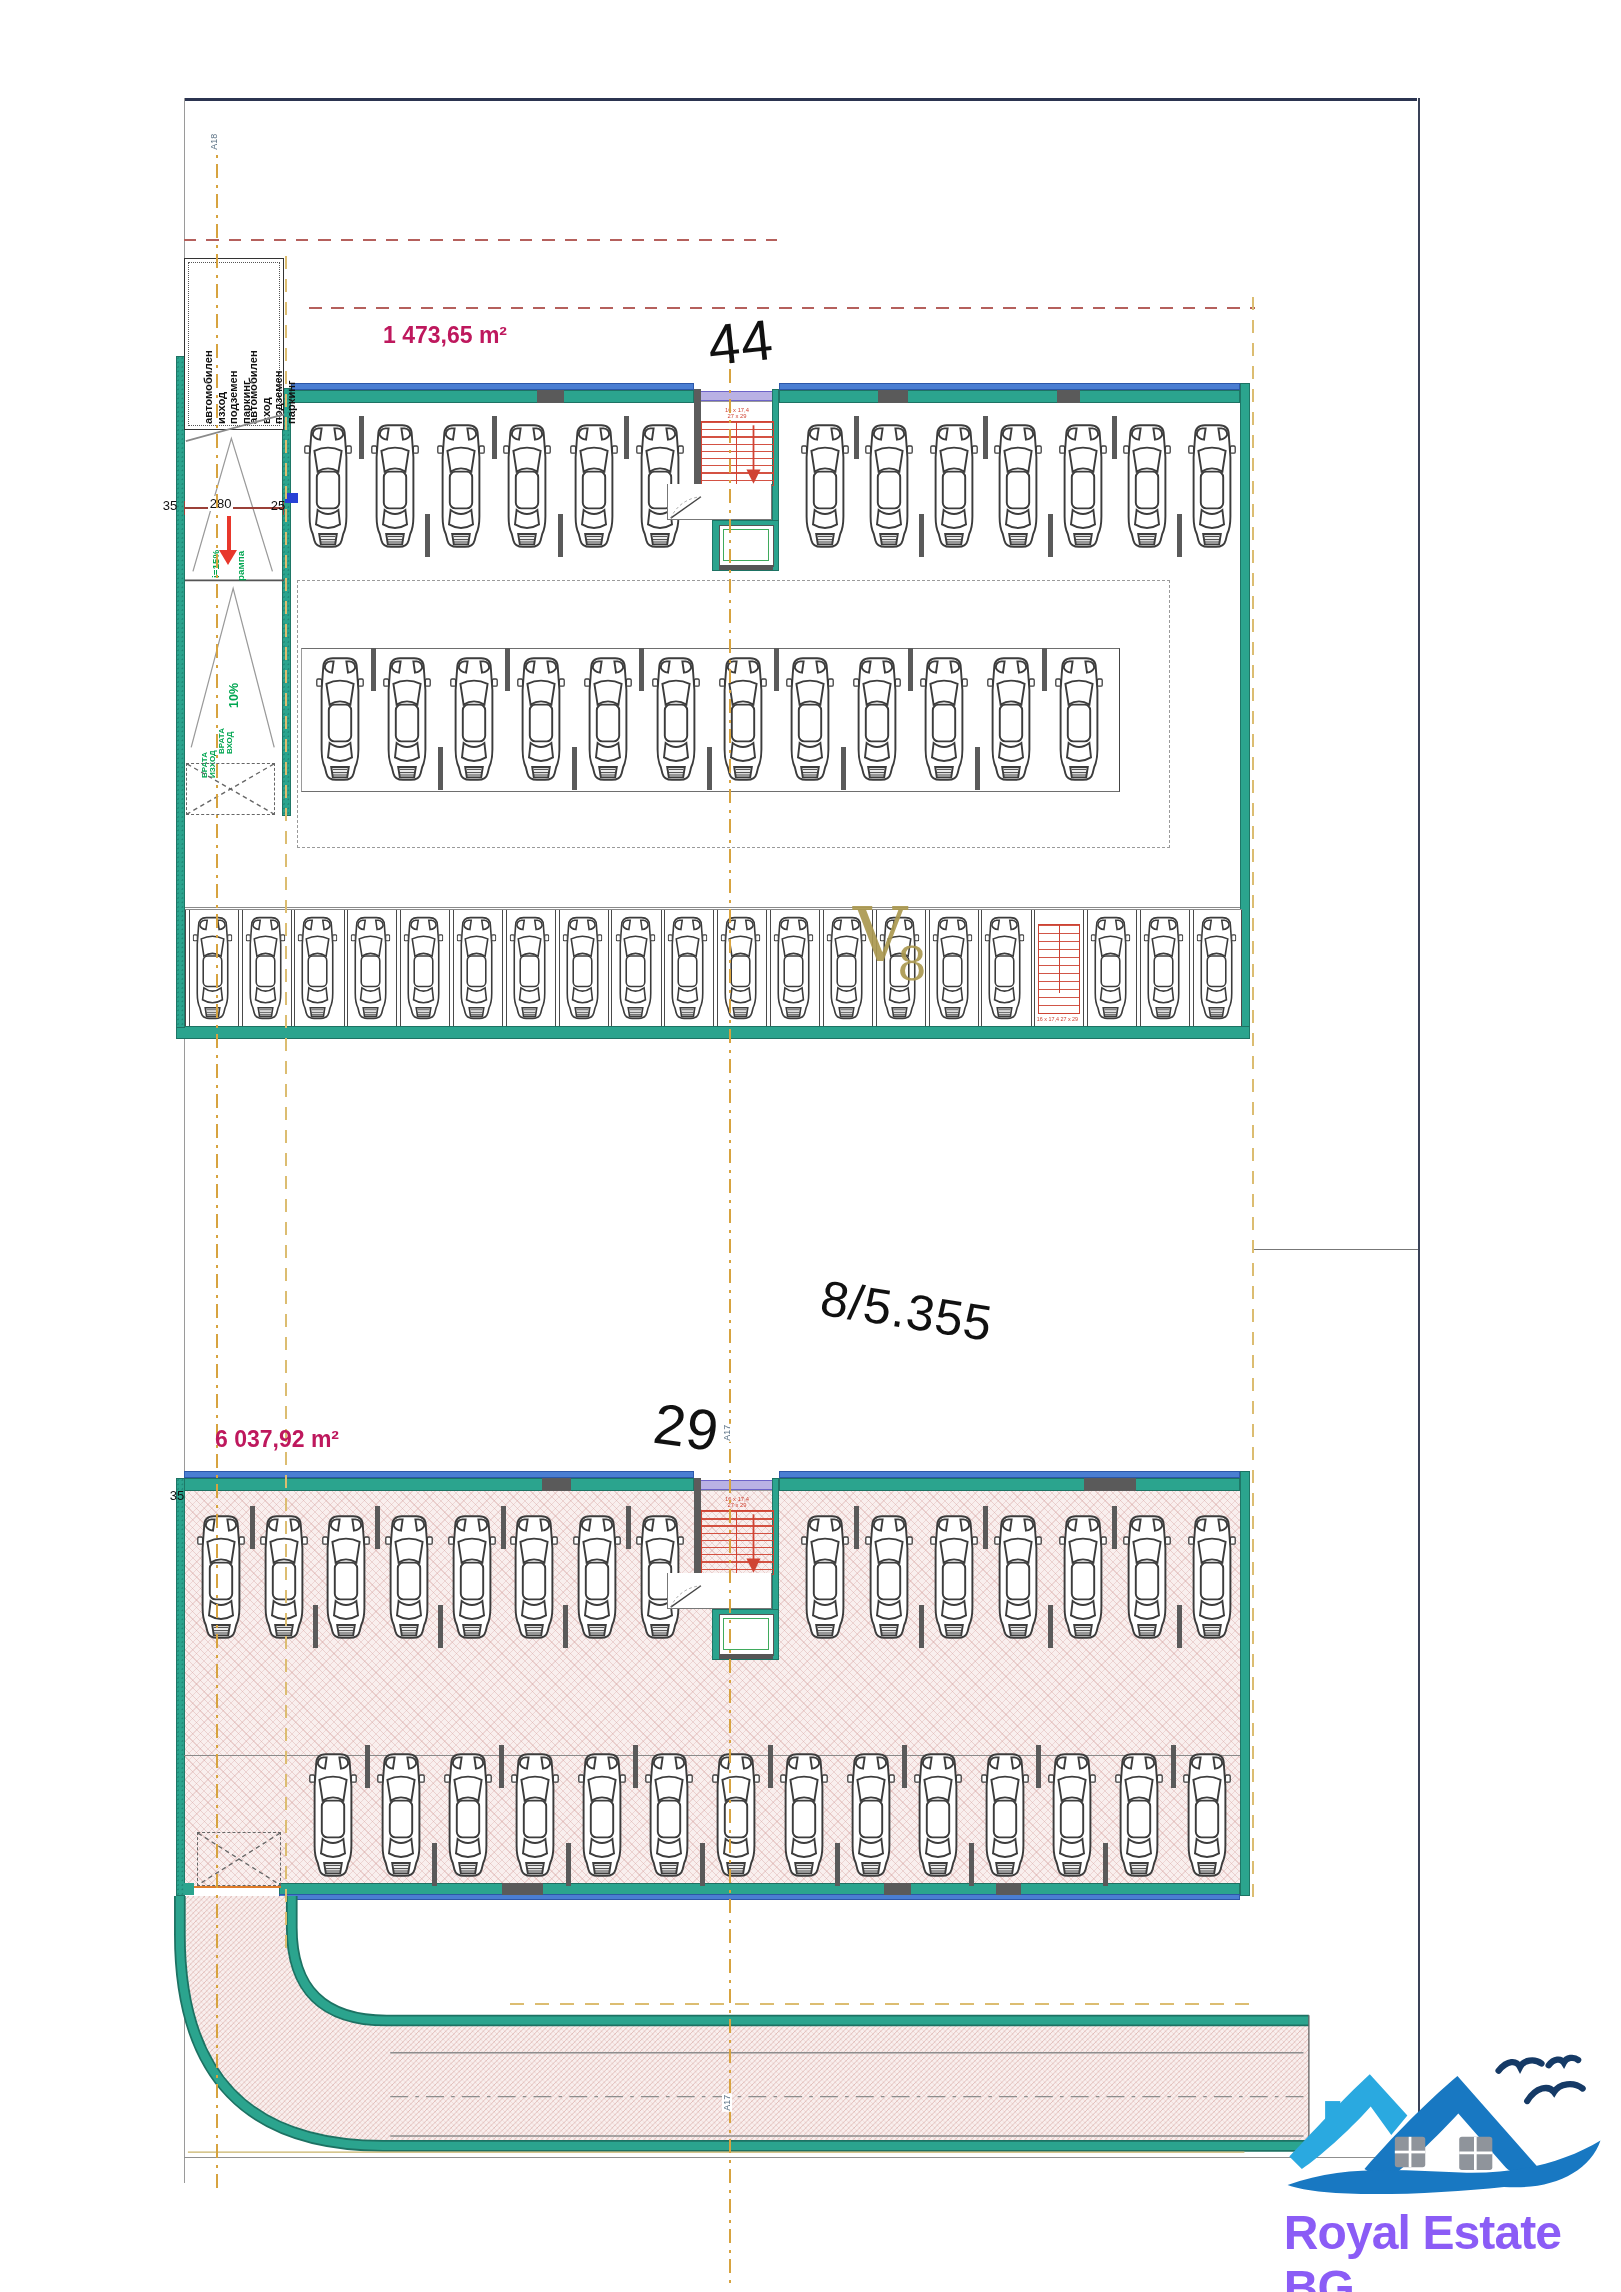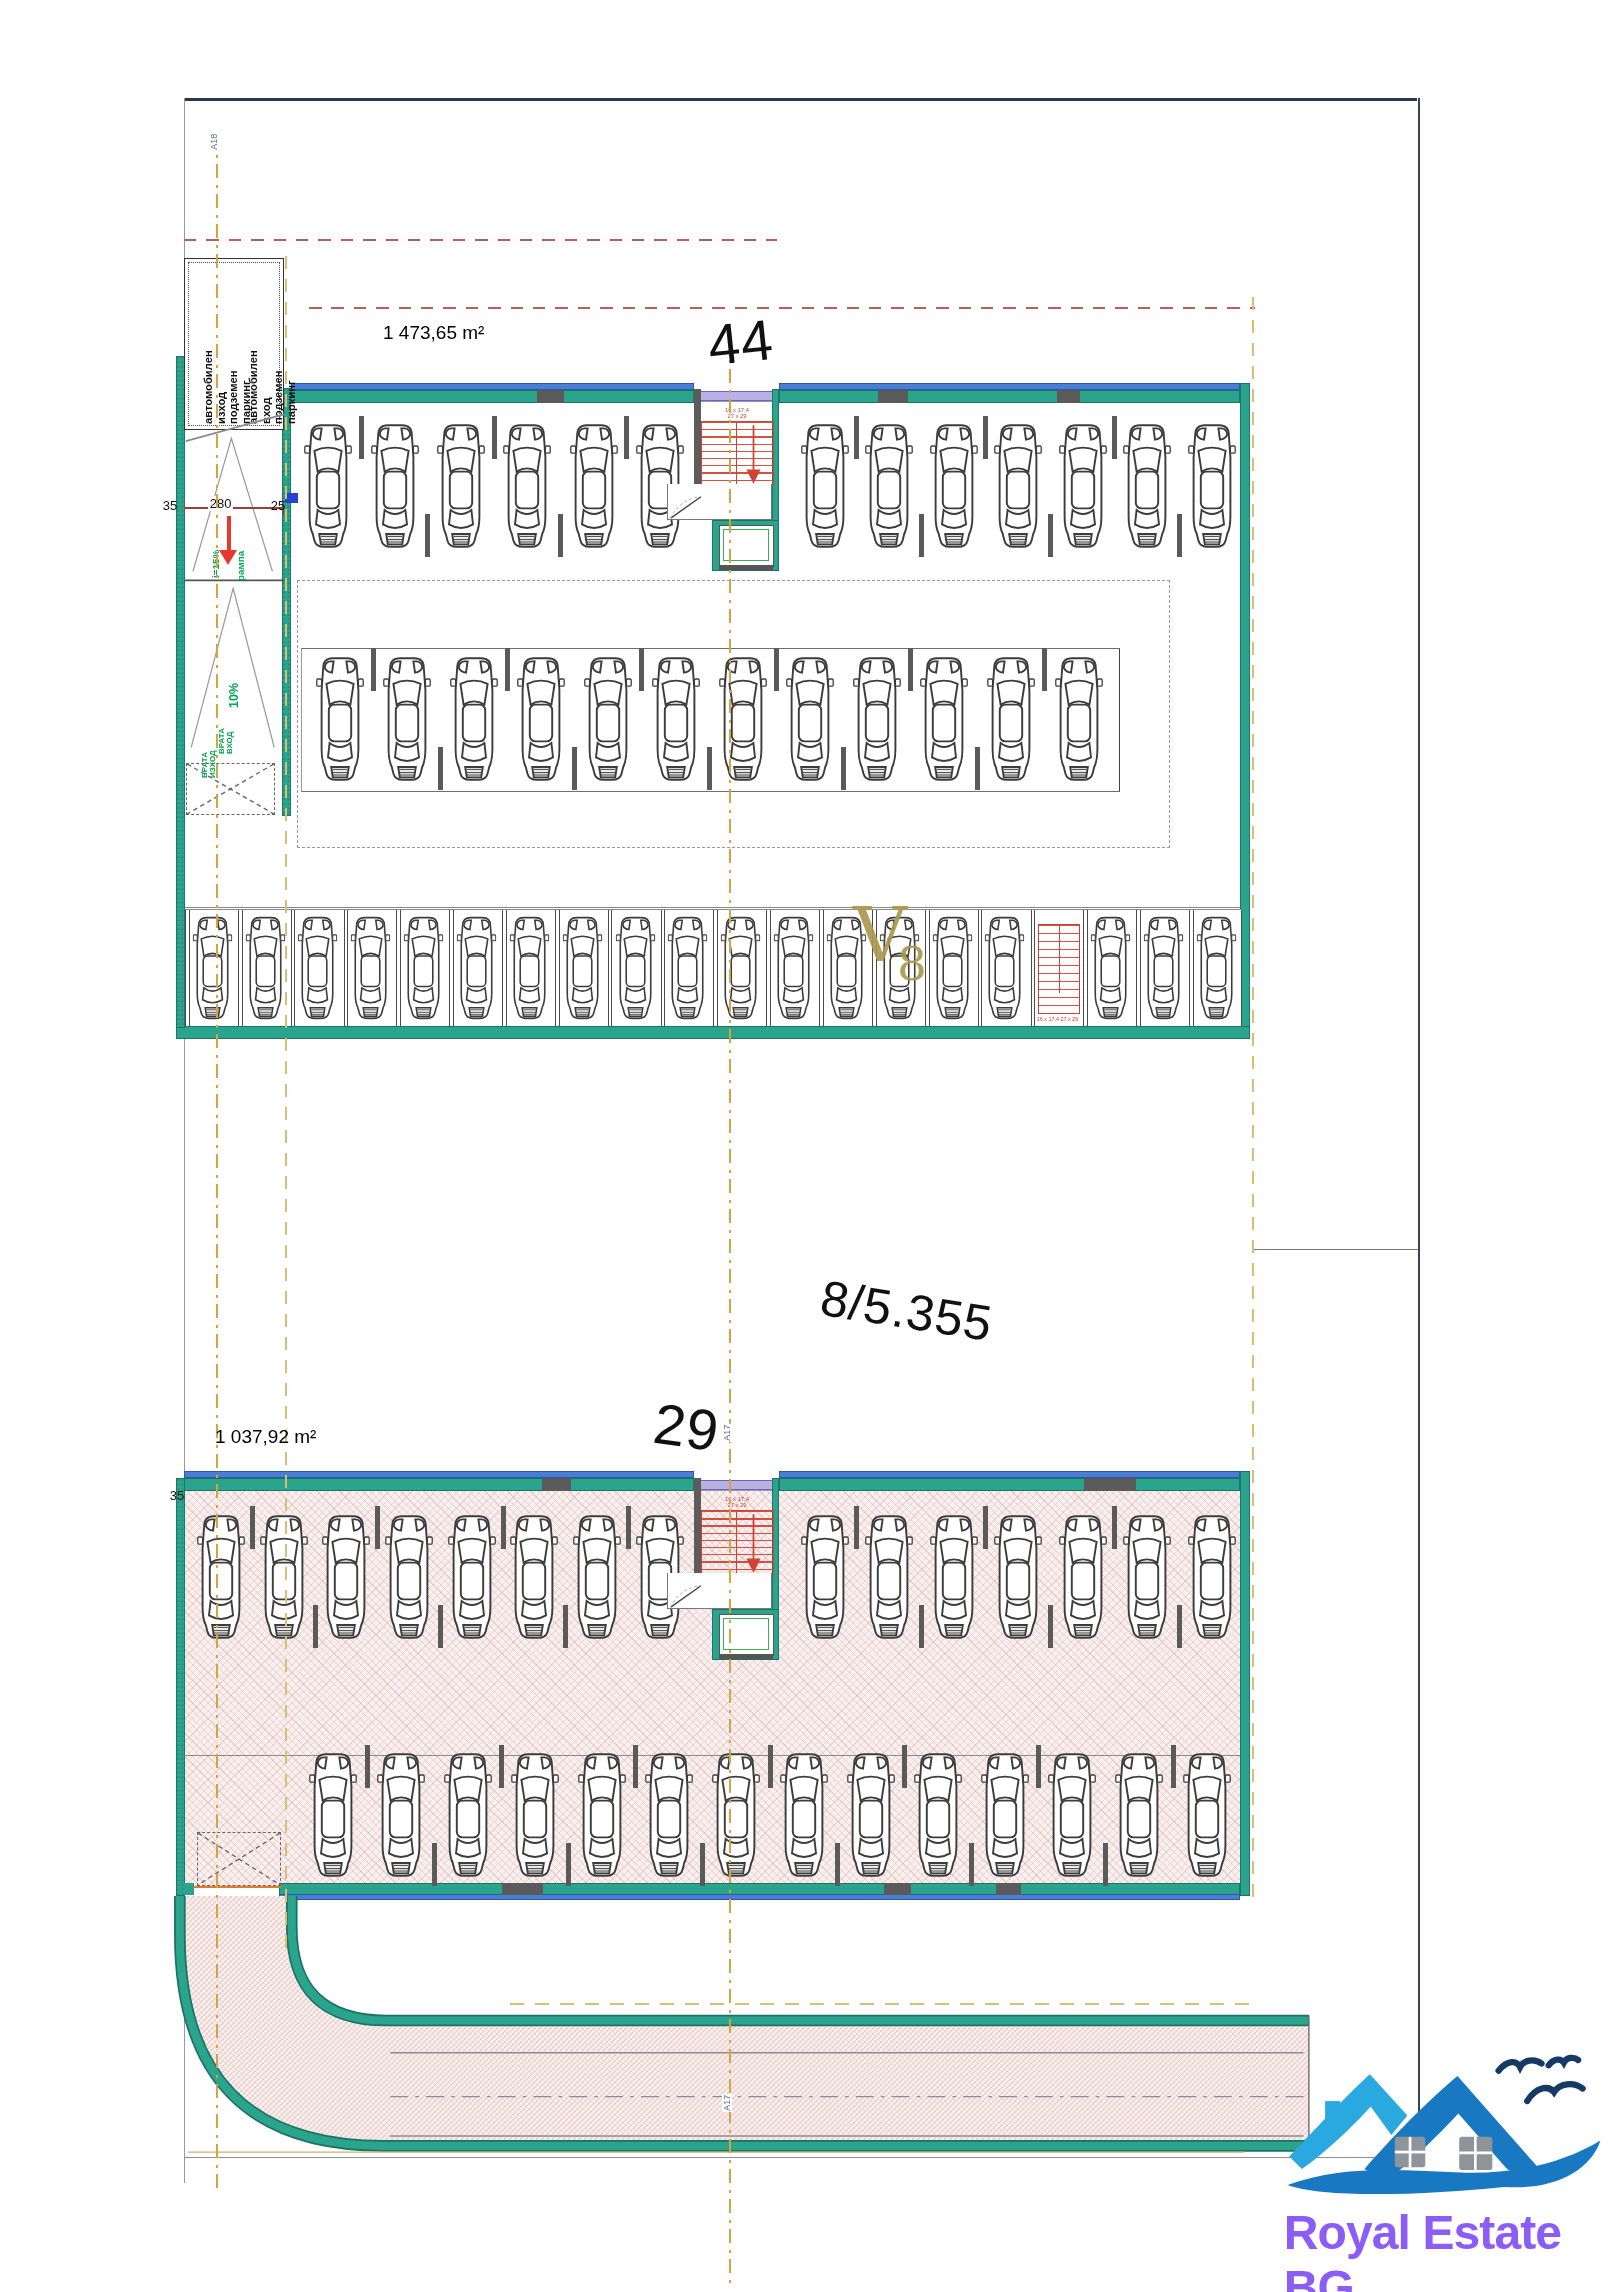--- a/index.html
+++ b/index.html
@@ -49,21 +49,21 @@
     background:repeating-linear-gradient(180deg,rgba(208,67,51,.92) 0 1.3px,transparent 1.3px 7.2px);}
   .sc-mid{position:absolute;left:69px;top:34px;width:1.3px;height:63px;background:#d04333;}
   .sc-note{position:absolute;left:36px;top:19.7px;width:68px;font-size:5.8px;line-height:6.3px;color:#d04333;text-align:center;white-space:pre-line;}
   .sc-vest{position:absolute;left:0;top:97px;width:105px;height:36px;background:#fff;border:0.9px solid #777;border-top:none;box-sizing:border-box;}
   .sc-elev{position:absolute;left:45px;top:133px;width:67px;height:51px;background:#2ba48e;box-shadow:0 0 0 0.9px #1d7263 inset;}
   .sc-elev-in{position:absolute;left:52px;top:138px;width:53px;height:40px;background:#fff;border:0.9px solid #555;}
   .sc-elev-green{position:absolute;left:56px;top:142px;width:44px;height:30px;border:1.8px solid #3faa5c;}
   .sc-elev-bot{position:absolute;left:52px;top:178px;width:54px;height:4.5px;background:#555;}
   
   .big-num{position:absolute;font-size:57px;color:#111;font-weight:400;letter-spacing:0.9px;}
-  .area-lab{position:absolute;font-size:19px;color:#000000;font-weight:400;}
+  .area-lab{position:absolute;font-size:23px;color:#be185d;font-weight:700;}
   .dim-lab{position:absolute;font-size:13px;color:#111;background:#fff;padding:0 1.8px;}
   .axis-lab{position:absolute;font-size:9px;color:#5a7184;background:#fff;writing-mode:vertical-rl;transform:rotate(180deg);padding:0.9px 0;}
   .wm{position:absolute;color:#ab9950;font-family:"DejaVu Serif",serif;opacity:.92;}
   
   .logo-wrap{position:absolute;left:1282px;top:2051px;width:333px;height:224px;}
   .logo-text{position:absolute;left:1.8px;top:154px;width:330px;font-size:48px;font-weight:800;color:#8b5cf6;letter-spacing:-0.9px;}
 </style>
 </head>
 <body>
 
@@ -577,21 +577,21 @@
   <div class="dash-gold-v2" style="left:1252px;top:297px;height:1601px;"></div>
   <div class="dash-gold-h" style="left:510px;top:2003px;width:742px;"></div>
   <div class="axis-lab" style="left:209px;top:133px;">A18</div>
   <div class="axis-lab" style="left:722px;top:1424px;">A17</div>
   <div class="axis-lab" style="left:722px;top:2094px;">A17</div>
 
   <div class="big-num" style="left:708px;top:309px;transform:rotate(-6deg);">44</div>
   <div class="big-num" style="left:654px;top:1394px;transform:rotate(8deg);">29</div>
   <div class="abs" style="left:820px;top:1282px;font-size:50px;color:#111;transform:rotate(9deg);letter-spacing:0.9px;">8/5.355</div>
   <div class="area-lab" style="left:383px;top:322px;">1 473,65 m²</div>
-  <div class="area-lab" style="left:215px;top:1426px;">1 037,92 m²</div>
+  <div class="area-lab" style="left:215px;top:1426px;">6 037,92 m²</div>
   <div class="dim-lab" style="left:168px;top:1488px;background:transparent;">35</div>
 
   <div class="wm" style="left:853px;top:891px;font-size:75px;">V</div>
   <div class="wm" style="left:897px;top:936px;font-size:47px;">8</div>
 
   <div class="logo-wrap">
     <svg width="333" height="152" viewBox="0 0 372 170">
       <rect x="48" y="56" width="17" height="40" fill="#2aa9e0"></rect>
       <path d="M8,118 C40,84 78,44 98,26 L140,72 L122,94 L99,62 C72,92 42,118 22,132 Z" fill="#2aa9e0"></path>
       <path d="M92,132 C132,86 172,48 196,28 L286,130 C272,140 258,140 248,128 L197,70 C165,104 134,134 114,146 Z" fill="#1878c2"></path>

